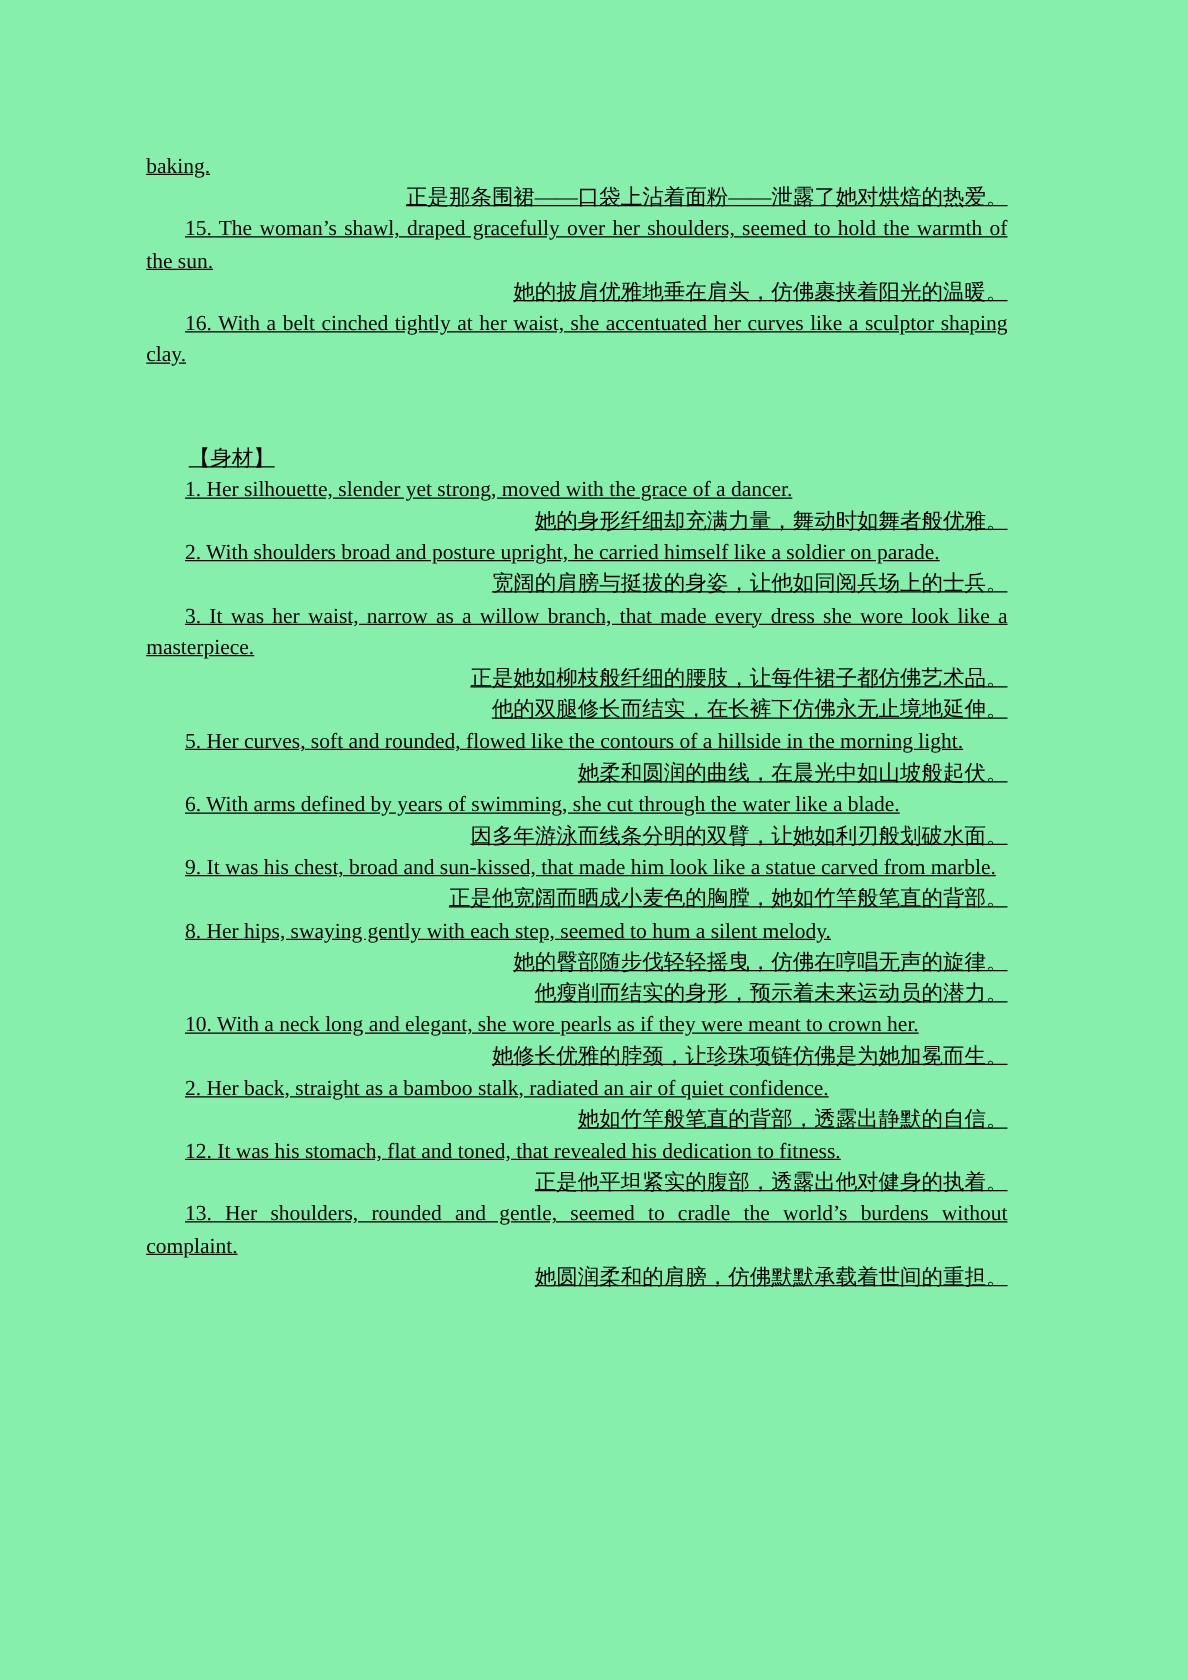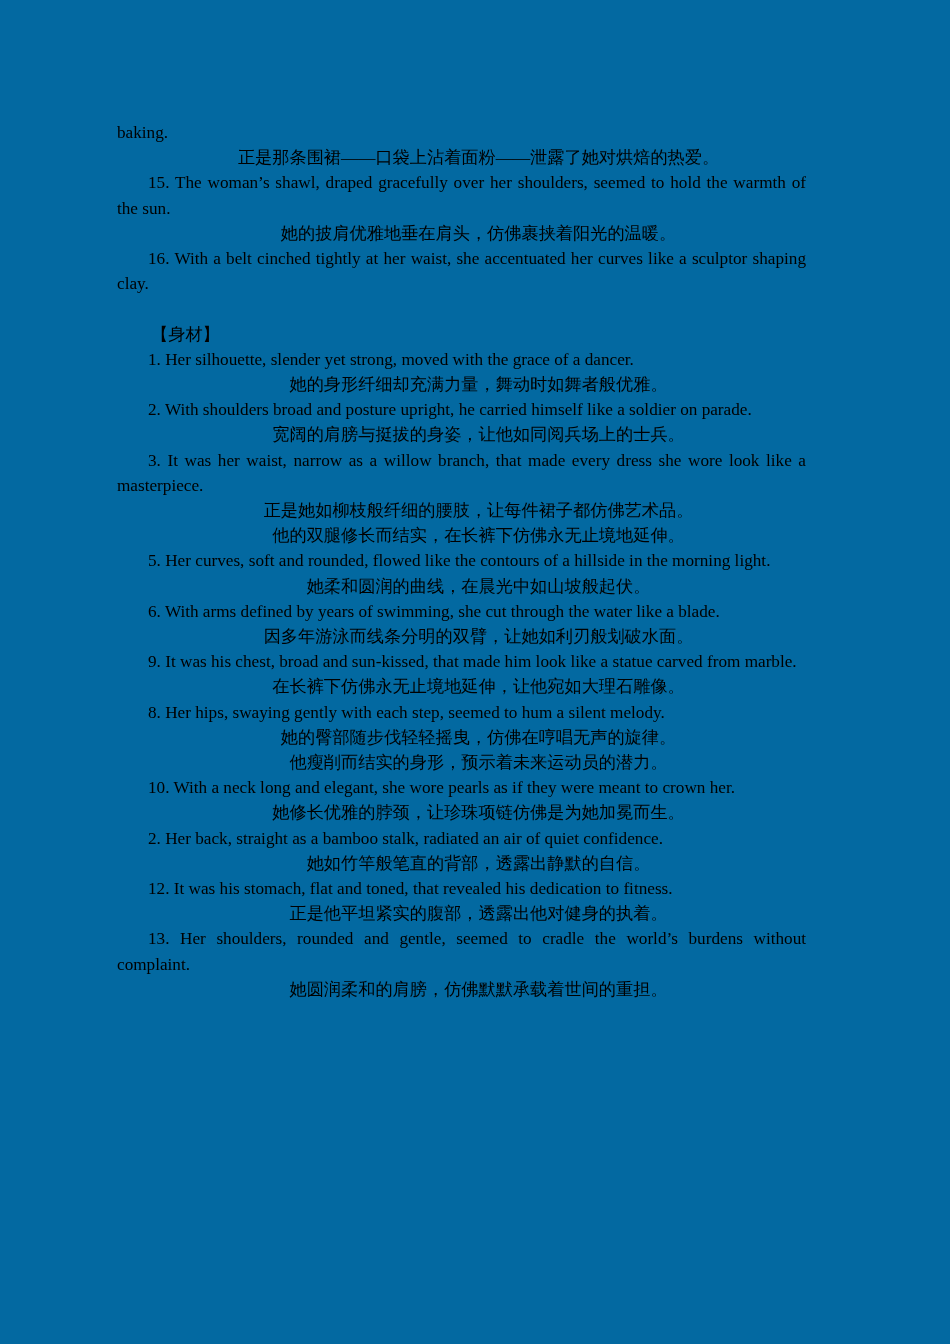--- a/index.html
+++ b/index.html
@@ -12,21 +12,22 @@
     height: 1344px;
     font-family: "Liberation Serif", "DejaVu Serif", serif;
     color: #000000;
     overflow: hidden;
   }
   .page {
     box-sizing: border-box;
     width: 950px;
     height: 1344px;
     padding: 120px 144px 0 117px;
-    background: #0369a1;
+    background: #86efac;
+    text-decoration: underline;
   }
   .doc-body {
     width: 689px;
   }
   p {
     margin: 0;
     padding: 0;
     font-size: 17.2px;
     line-height: 25.2px;
     text-align: justify;
@@ -36,31 +37,32 @@
     -webkit-hyphens: none;
     hyphens: none;
   }
   
   p.en {
     text-indent: 31px;
   }
   
   p.zh {
     text-indent: 34px;
-    text-align: center;
+    text-align: right;
   }
   
   p.cont {
     text-indent: 0;
     text-align: left;
   }
   
   p.section-heading {
     text-indent: 34px;
     text-align: left;
+    margin-top: 32px;
   }
   .spacer {
     height: 25.2px;
   }
 </style>
 </head>
 <body>
 
 <div class="page">
   <div class="doc-body">
@@ -77,21 +79,21 @@
         <p class="en">2. With shoulders broad and posture upright, he carried himself like a soldier on parade.</p>
         <p class="zh">宽阔的肩膀与挺拔的身姿，让他如同阅兵场上的士兵。</p>
         <p class="en">3. It was her waist, narrow as a willow branch, that made every dress she wore look like a masterpiece.</p>
         <p class="zh">正是她如柳枝般纤细的腰肢，让每件裙子都仿佛艺术品。</p>
         <p class="zh">他的双腿修长而结实，在长裤下仿佛永无止境地延伸。</p>
         <p class="en">5. Her curves, soft and rounded, flowed like the contours of a hillside in the morning light.</p>
         <p class="zh">她柔和圆润的曲线，在晨光中如山坡般起伏。</p>
         <p class="en">6. With arms defined by years of swimming, she cut through the water like a blade.</p>
         <p class="zh">因多年游泳而线条分明的双臂，让她如利刃般划破水面。</p>
         <p class="en">9. It was his chest, broad and sun-kissed, that made him look like a statue carved from marble.</p>
-        <p class="zh">在长裤下仿佛永无止境地延伸，让他宛如大理石雕像。</p>
+        <p class="zh">正是他宽阔而晒成小麦色的胸膛，她如竹竿般笔直的背部。</p>
         <p class="en">8. Her hips, swaying gently with each step, seemed to hum a silent melody.</p>
         <p class="zh">她的臀部随步伐轻轻摇曳，仿佛在哼唱无声的旋律。</p>
         <p class="zh">他瘦削而结实的身形，预示着未来运动员的潜力。</p>
         <p class="en">10. With a neck long and elegant, she wore pearls as if they were meant to crown her.</p>
         <p class="zh">她修长优雅的脖颈，让珍珠项链仿佛是为她加冕而生。</p>
         <p class="en">2. Her back, straight as a bamboo stalk, radiated an air of quiet confidence.</p>
         <p class="zh">她如竹竿般笔直的背部，透露出静默的自信。</p>
         <p class="en">12. It was his stomach, flat and toned, that revealed his dedication to fitness.</p>
         <p class="zh">正是他平坦紧实的腹部，透露出他对健身的执着。</p>
         <p class="en">13. Her shoulders, rounded and gentle, seemed to cradle the world’s burdens without complaint.</p>

